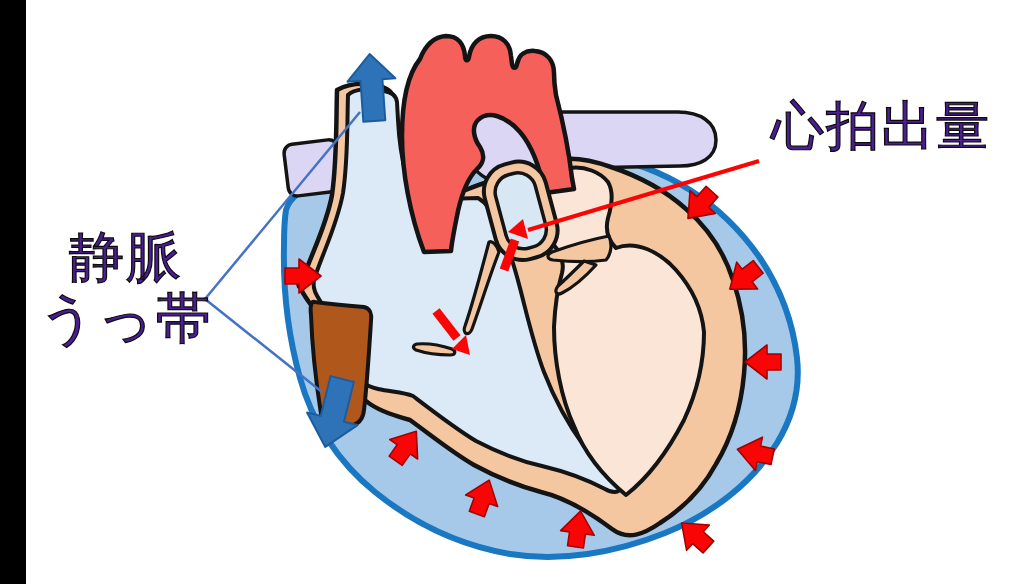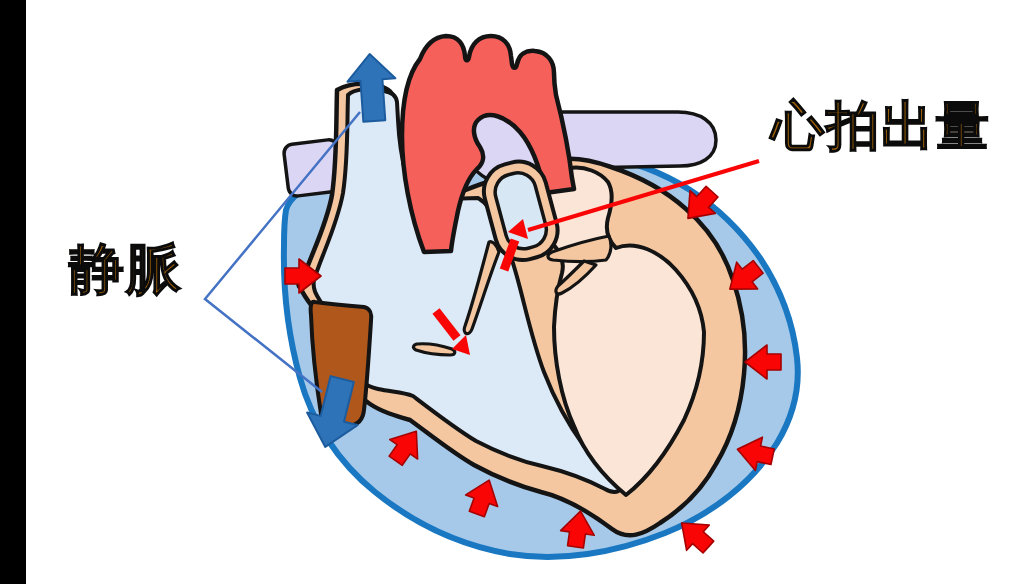--- a/index.html
+++ b/index.html
@@ -3,24 +3,24 @@
 <meta charset="utf-8">
 <style>
   html,body{margin:0;padding:0;background:#ffffff;}
   .stage{
     position:relative;width:1024px;height:587px;background:#ffffff;
     overflow:hidden;font-family:"Liberation Sans","DejaVu Sans",sans-serif;
   }
   .letterbox{position:absolute;left:0;top:0;width:26px;height:584px;background:#000;}
   svg.art{position:absolute;left:0;top:0;}
   .jp-label{
-    position:absolute;color:#a16207;font-weight:700;text-align:center;
+    position:absolute;color:#4c1d95;font-weight:400;text-align:center;
     -webkit-text-stroke:1.2px #0b0b0b;letter-spacing:2px;
   }
-  .label-left{left:28px;top:239px;width:196px;font-size:55px;line-height:61px;}
+  .label-left{left:28px;top:227px;width:196px;font-size:55px;line-height:61px;}
   .label-right{left:752px;top:97px;width:258px;font-size:53px;line-height:58px;}
   .jp-line{white-space:nowrap;}
 </style>
 </head>
 <body>
 
 <div class="stage">
 
   <div class="letterbox"></div>
 
@@ -133,19 +133,20 @@
       <line x1="436" y1="311" x2="457" y2="338" stroke="#fa0505" stroke-width="9"></line>
       <polygon points="470,355 452,349 466,335" fill="#fa0505"></polygon>
     </g>
 
     <polyline points="360,112 205,299 322,392" fill="none" stroke="#4472c4" stroke-width="2.5"></polyline>
     <line x1="759" y1="161" x2="528" y2="230" stroke="#fa0505" stroke-width="4"></line>
   </svg>
 
   <div class="jp-label label-left">
     <div class="jp-line">静脈</div>
+    <div class="jp-line">うっ帯</div>
   </div>
 
   <div class="jp-label label-right">
     <div class="jp-line">心拍出量</div>
   </div>
 
 </div>
 
 </body></html>

